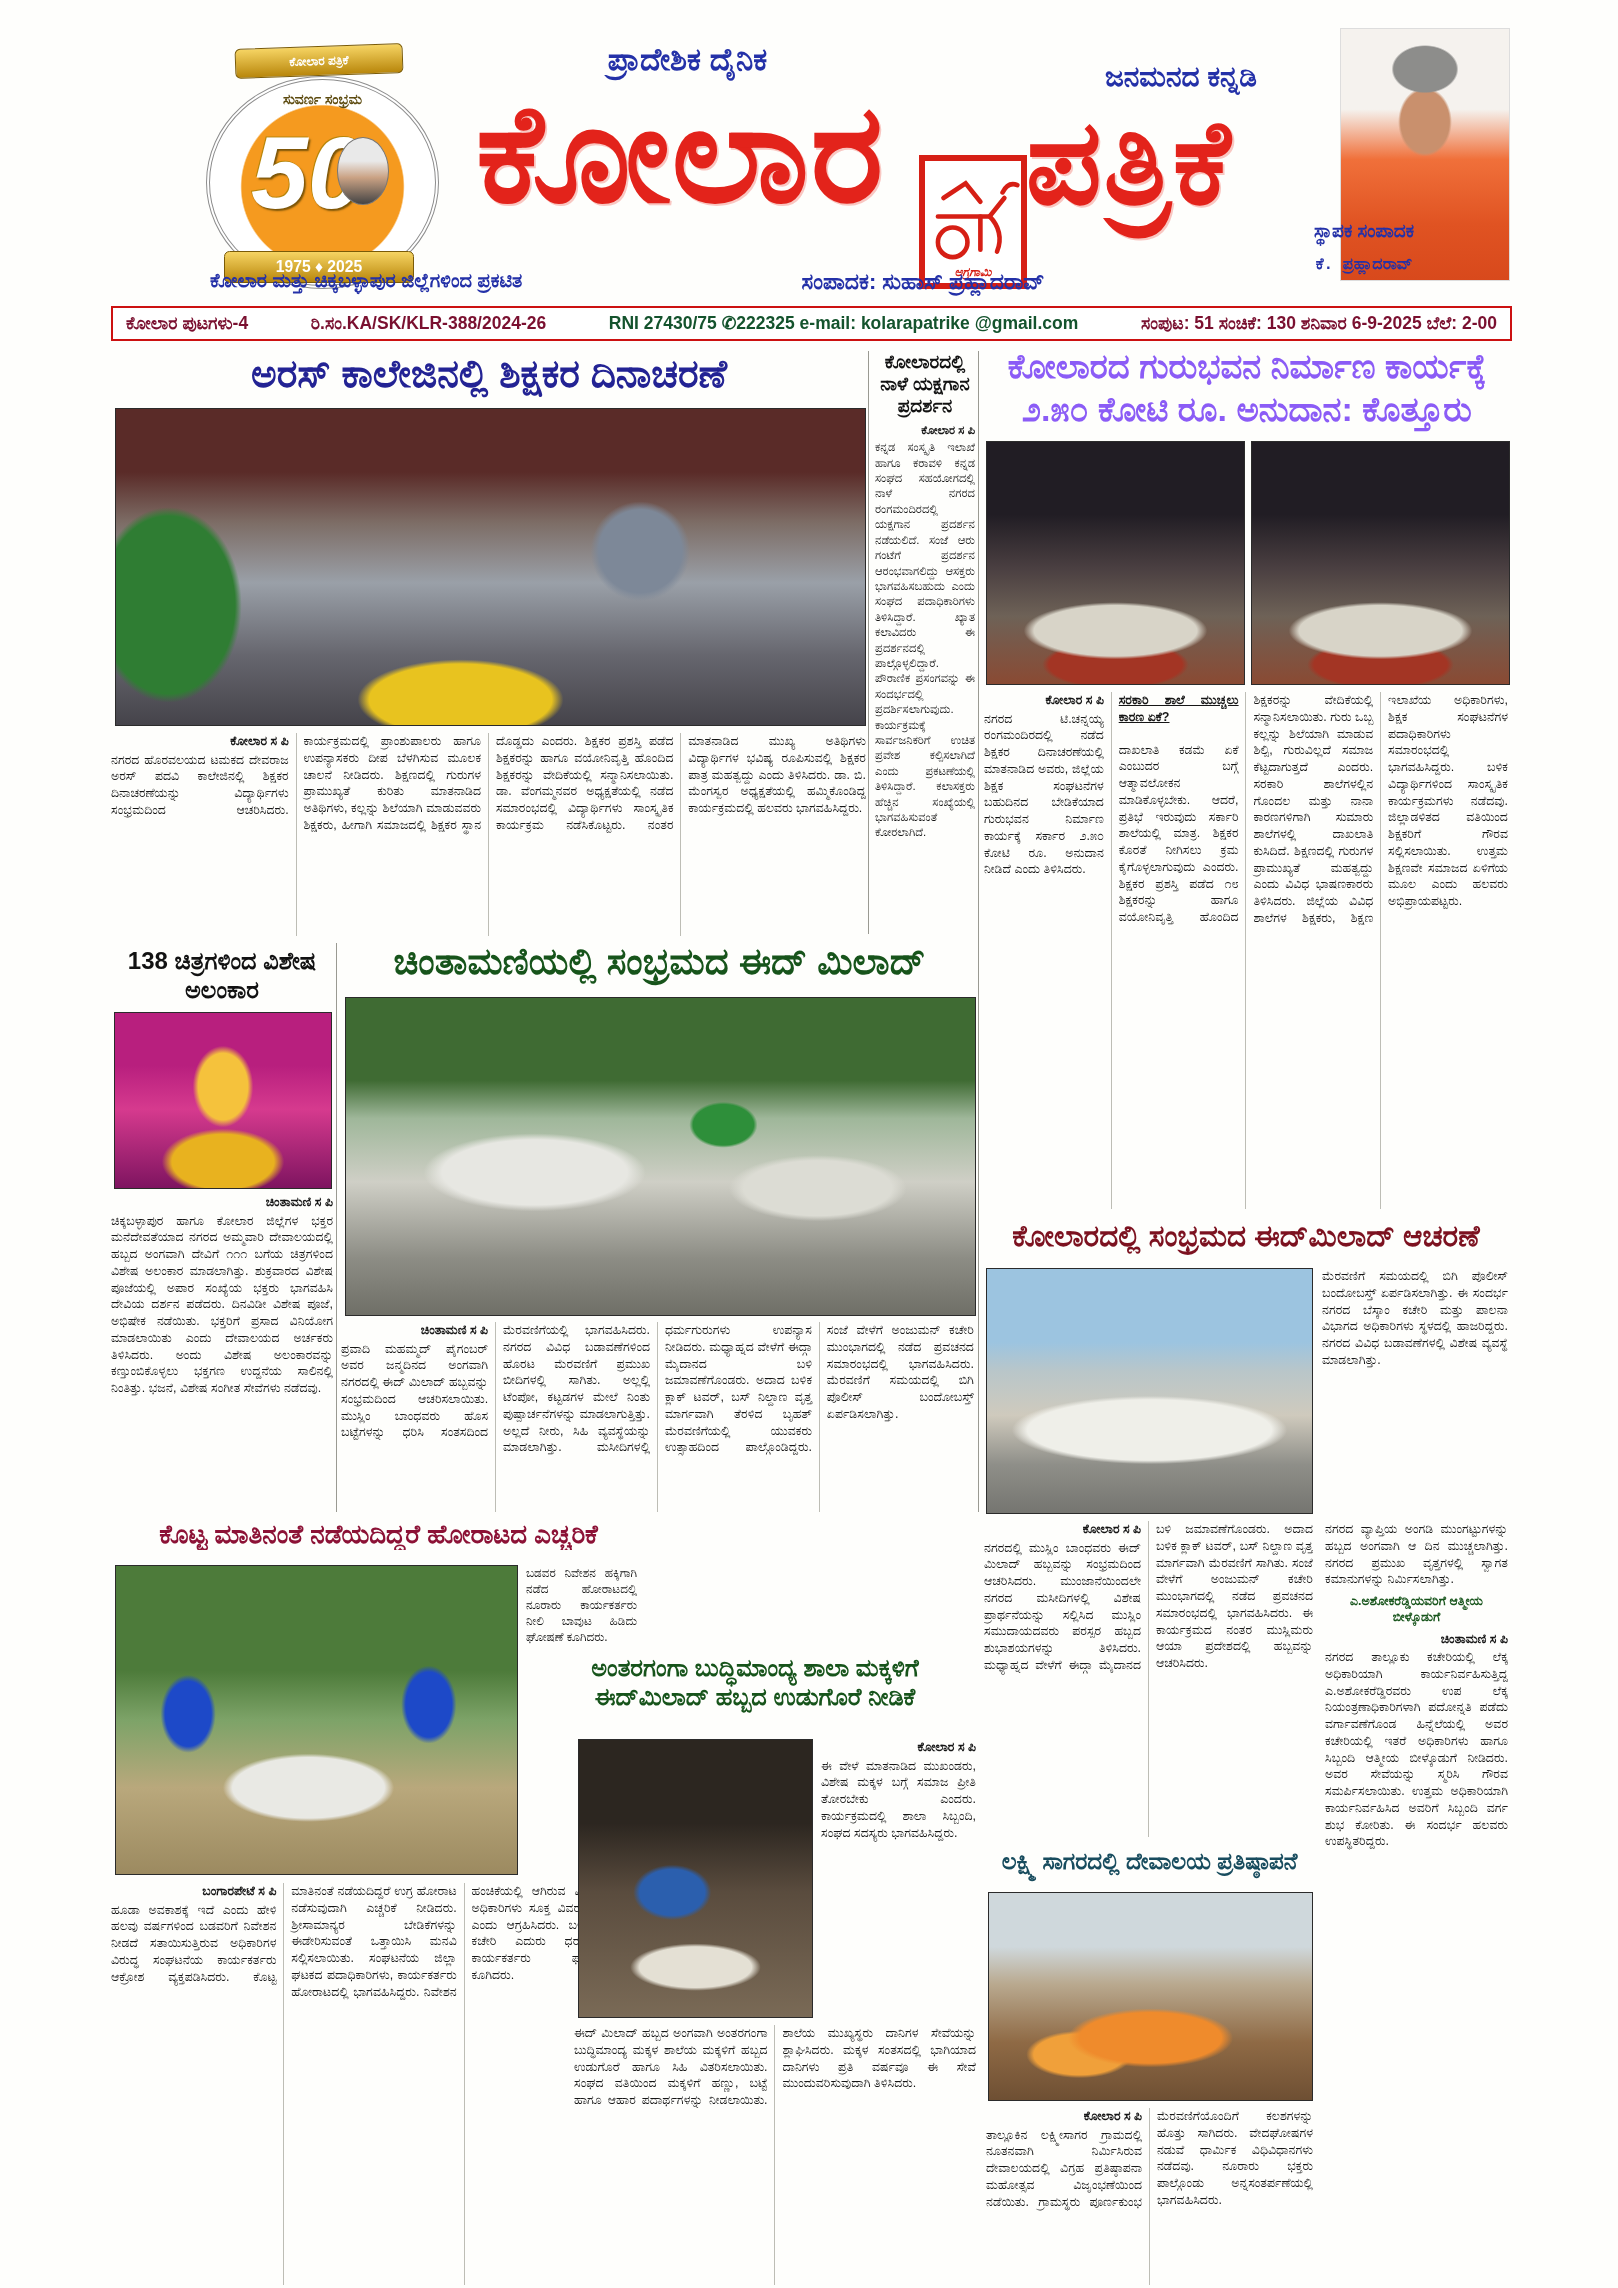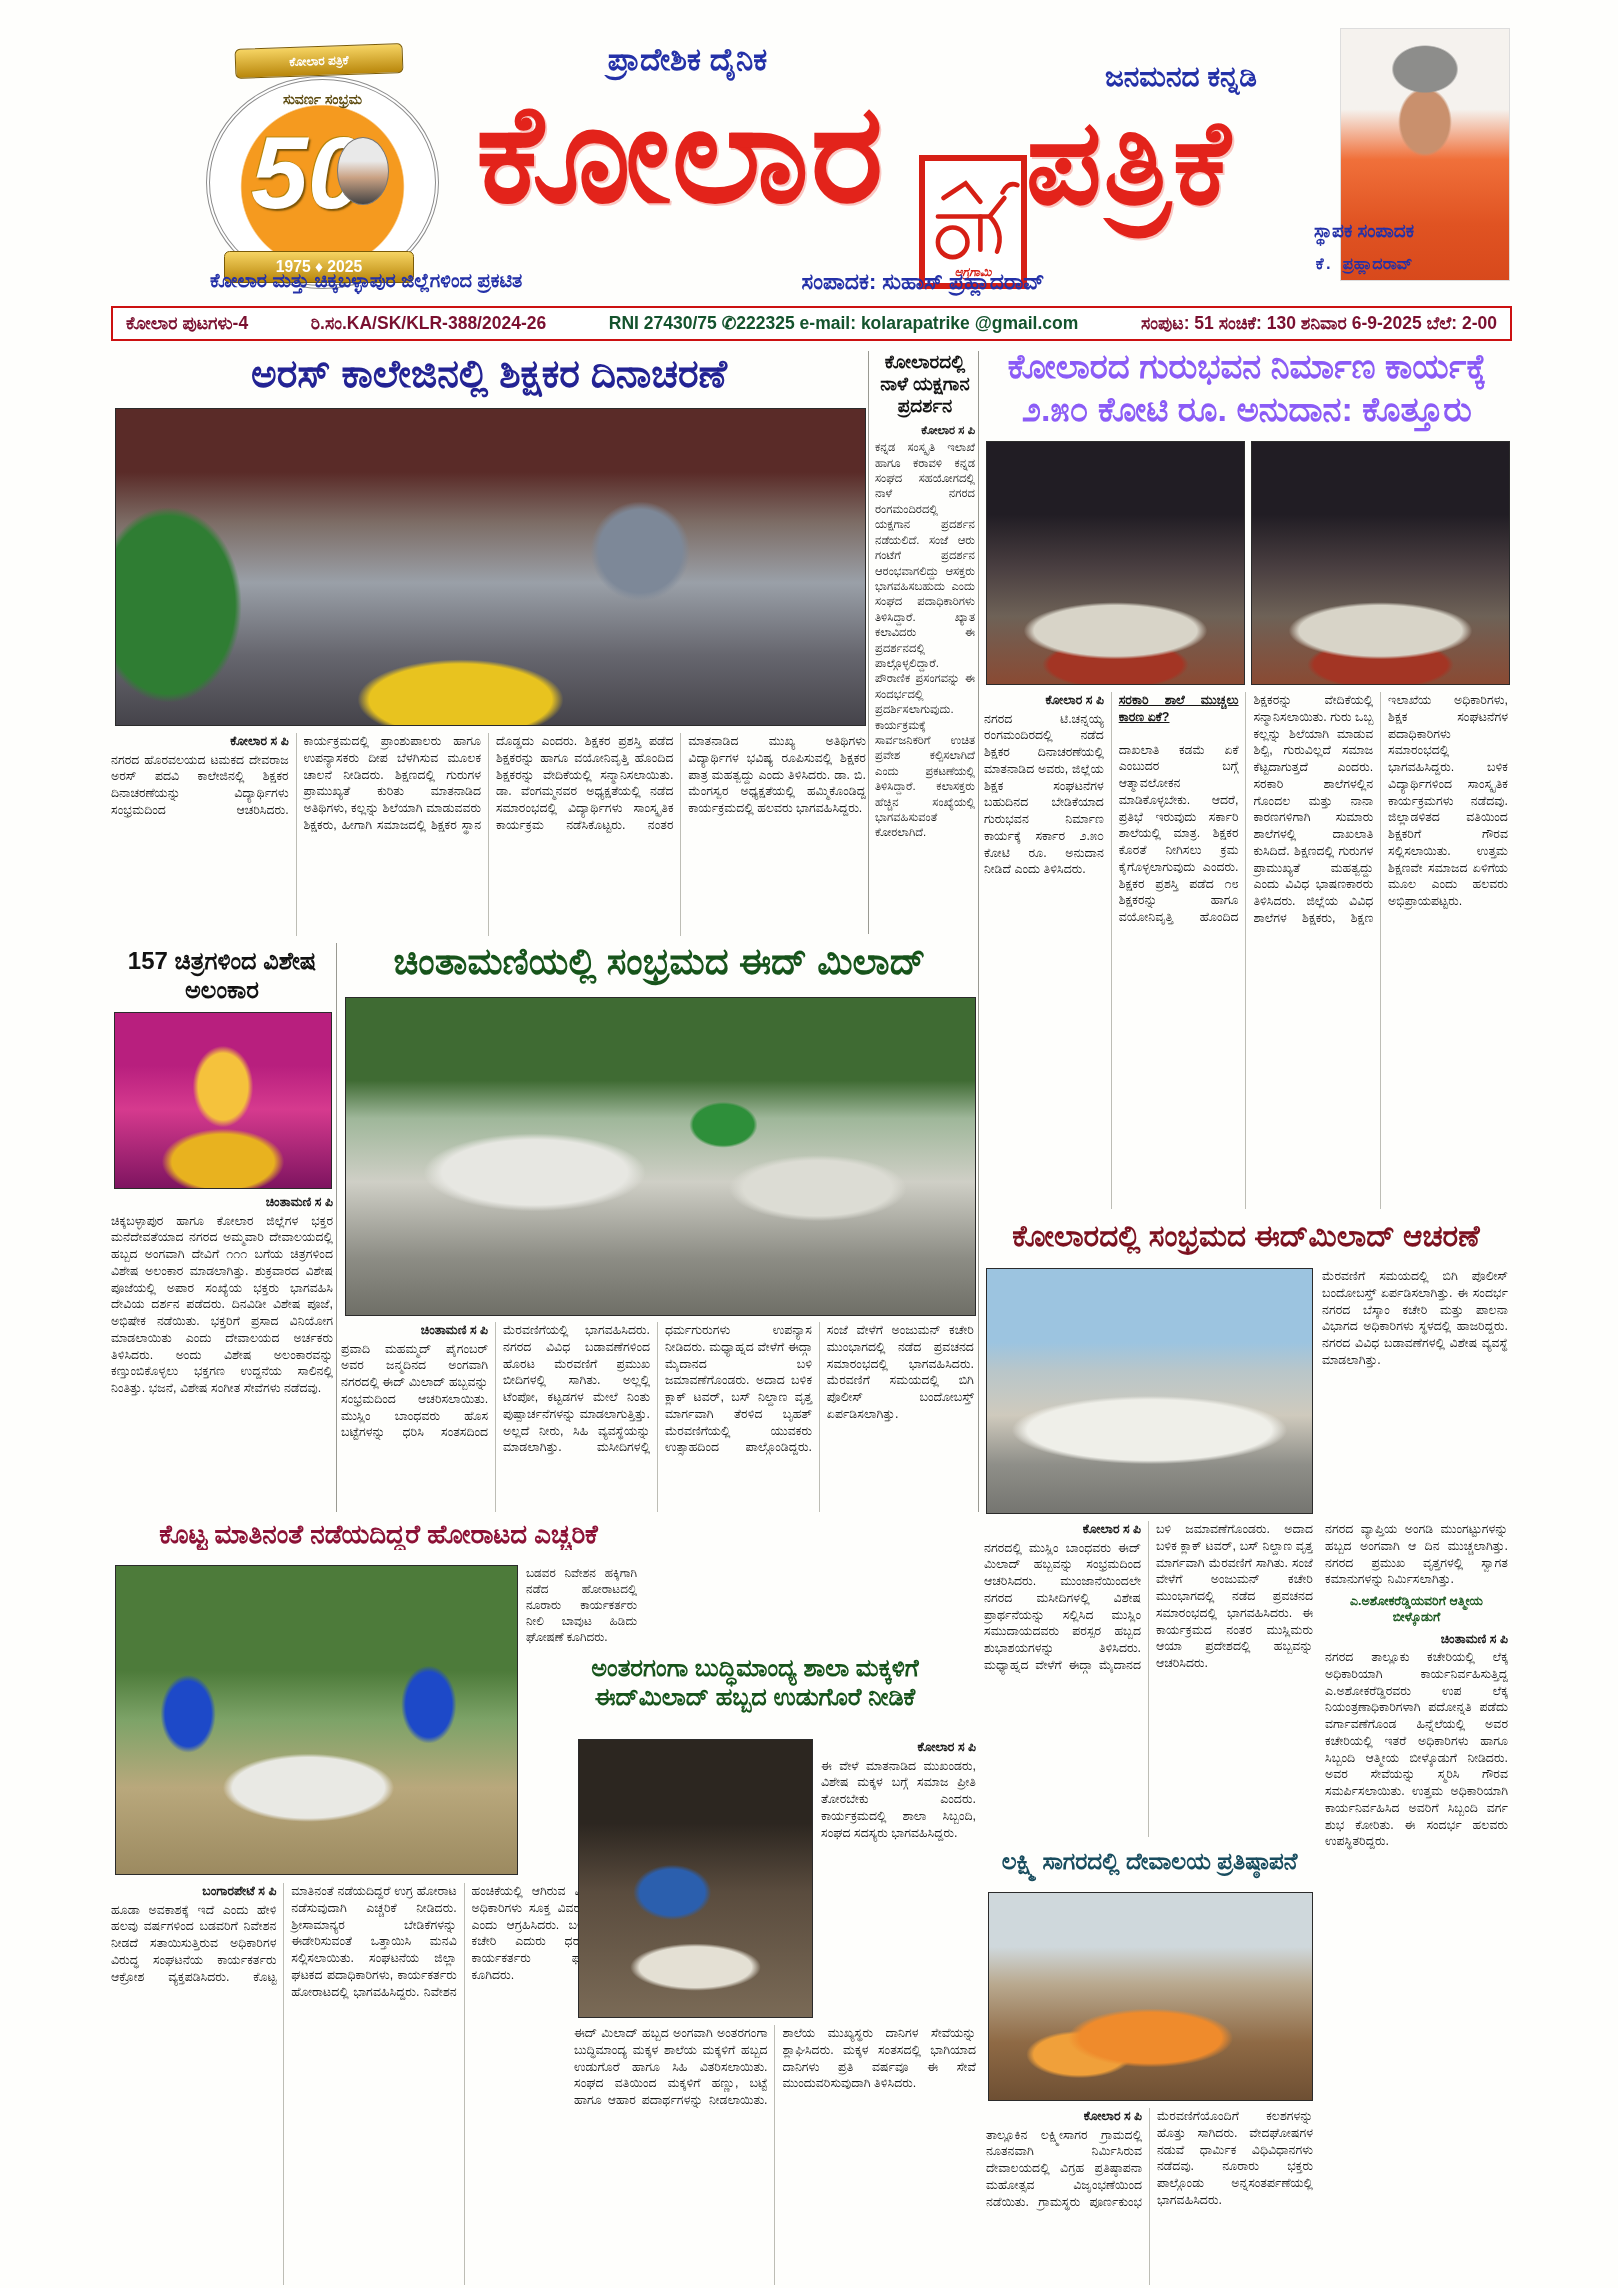--- a/index.html
+++ b/index.html
@@ -165,21 +165,21 @@
   <div class="abs hl hl-red" style="left:984px;top:345px;width:526px;font-size:34px;line-height:1.25;">ಕೋಲಾರದ ಗುರುಭವನ ನಿರ್ಮಾಣ ಕಾರ್ಯಕ್ಕೆ ೨.೫೦ ಕೋಟಿ ರೂ. ಅನುದಾನ: ಕೊತ್ತೂರು</div>
   <div class="abs photo ph-hall" style="left:986px;top:441px;width:257px;height:242px;"></div>
   <div class="abs photo ph-hall" style="left:1251px;top:441px;width:257px;height:242px;"></div>
   <div class="abs body-cols cols-4" style="left:984px;top:692px;width:524px;height:517px;">
     <span class="dateline">ಕೋಲಾರ ಸ ಪಿ</span>
     <span>ನಗರದ ಟಿ.ಚನ್ನಯ್ಯ ರಂಗಮಂದಿರದಲ್ಲಿ ನಡೆದ ಶಿಕ್ಷಕರ ದಿನಾಚರಣೆಯಲ್ಲಿ ಮಾತನಾಡಿದ ಅವರು, ಜಿಲ್ಲೆಯ ಶಿಕ್ಷಕ ಸಂಘಟನೆಗಳ ಬಹುದಿನದ ಬೇಡಿಕೆಯಾದ ಗುರುಭವನ ನಿರ್ಮಾಣ ಕಾರ್ಯಕ್ಕೆ ಸರ್ಕಾರ ೨.೫೦ ಕೋಟಿ ರೂ. ಅನುದಾನ ನೀಡಿದೆ ಎಂದು ತಿಳಿಸಿದರು.</span>
     <span class="sub-ul">ಸರಕಾರಿ ಶಾಲೆ ಮುಚ್ಚಲು ಕಾರಣ ಏಕೆ?</span>
     <span>ದಾಖಲಾತಿ ಕಡಮೆ ಏಕೆ ಎಂಬುದರ ಬಗ್ಗೆ ಆತ್ಮಾವಲೋಕನ ಮಾಡಿಕೊಳ್ಳಬೇಕು. ಆದರೆ, ಪ್ರತಿಭೆ ಇರುವುದು ಸರ್ಕಾರಿ ಶಾಲೆಯಲ್ಲಿ ಮಾತ್ರ. ಶಿಕ್ಷಕರ ಕೊರತೆ ನೀಗಿಸಲು ಕ್ರಮ ಕೈಗೊಳ್ಳಲಾಗುವುದು ಎಂದರು. ಶಿಕ್ಷಕರ ಪ್ರಶಸ್ತಿ ಪಡೆದ ೧೮ ಶಿಕ್ಷಕರನ್ನು ಹಾಗೂ ವಯೋನಿವೃತ್ತಿ ಹೊಂದಿದ ಶಿಕ್ಷಕರನ್ನು ವೇದಿಕೆಯಲ್ಲಿ ಸನ್ಮಾನಿಸಲಾಯಿತು. ಗುರು ಒಬ್ಬ ಕಲ್ಲನ್ನು ಶಿಲೆಯಾಗಿ ಮಾಡುವ ಶಿಲ್ಪಿ, ಗುರುವಿಲ್ಲದೆ ಸಮಾಜ ಕೆಟ್ಟದಾಗುತ್ತದೆ ಎಂದರು. ಸರಕಾರಿ ಶಾಲೆಗಳಲ್ಲಿನ ಗೊಂದಲ ಮತ್ತು ನಾನಾ ಕಾರಣಗಳಿಗಾಗಿ ಸುಮಾರು ಶಾಲೆಗಳಲ್ಲಿ ದಾಖಲಾತಿ ಕುಸಿದಿದೆ. ಶಿಕ್ಷಣದಲ್ಲಿ ಗುರುಗಳ ಪ್ರಾಮುಖ್ಯತೆ ಮಹತ್ವದ್ದು ಎಂದು ವಿವಿಧ ಭಾಷಣಕಾರರು ತಿಳಿಸಿದರು. ಜಿಲ್ಲೆಯ ವಿವಿಧ ಶಾಲೆಗಳ ಶಿಕ್ಷಕರು, ಶಿಕ್ಷಣ ಇಲಾಖೆಯ ಅಧಿಕಾರಿಗಳು, ಶಿಕ್ಷಕ ಸಂಘಟನೆಗಳ ಪದಾಧಿಕಾರಿಗಳು ಸಮಾರಂಭದಲ್ಲಿ ಭಾಗವಹಿಸಿದ್ದರು. ಬಳಿಕ ವಿದ್ಯಾರ್ಥಿಗಳಿಂದ ಸಾಂಸ್ಕೃತಿಕ ಕಾರ್ಯಕ್ರಮಗಳು ನಡೆದವು. ಜಿಲ್ಲಾಡಳಿತದ ವತಿಯಿಂದ ಶಿಕ್ಷಕರಿಗೆ ಗೌರವ ಸಲ್ಲಿಸಲಾಯಿತು. ಉತ್ತಮ ಶಿಕ್ಷಣವೇ ಸಮಾಜದ ಏಳಿಗೆಯ ಮೂಲ ಎಂದು ಹಲವರು ಅಭಿಪ್ರಾಯಪಟ್ಟರು.</span>
   </div>
 
-  <div class="abs hl hl-black" style="left:111px;top:947px;width:222px;font-size:24px;">157 ಚಿತ್ರಗಳಿಂದ ವಿಶೇಷ ಅಲಂಕಾರ</div>
+  <div class="abs hl hl-black" style="left:111px;top:947px;width:222px;font-size:24px;">138 ಚಿತ್ರಗಳಿಂದ ವಿಶೇಷ ಅಲಂಕಾರ</div>
   <div class="abs photo ph-deity" style="left:114px;top:1012px;width:216px;height:175px;"></div>
   <div class="abs body-cols" style="left:111px;top:1194px;width:222px;height:317px;">
     <span class="dateline">ಚಿಂತಾಮಣಿ ಸ ಪಿ</span>
     <span>ಚಿಕ್ಕಬಳ್ಳಾಪುರ ಹಾಗೂ ಕೋಲಾರ ಜಿಲ್ಲೆಗಳ ಭಕ್ತರ ಮನೆದೇವತೆಯಾದ ನಗರದ ಅಮ್ಮವಾರಿ ದೇವಾಲಯದಲ್ಲಿ ಹಬ್ಬದ ಅಂಗವಾಗಿ ದೇವಿಗೆ ೧೧೧ ಬಗೆಯ ಚಿತ್ರಗಳಿಂದ ವಿಶೇಷ ಅಲಂಕಾರ ಮಾಡಲಾಗಿತ್ತು. ಶುಕ್ರವಾರದ ವಿಶೇಷ ಪೂಜೆಯಲ್ಲಿ ಅಪಾರ ಸಂಖ್ಯೆಯ ಭಕ್ತರು ಭಾಗವಹಿಸಿ ದೇವಿಯ ದರ್ಶನ ಪಡೆದರು. ದಿನವಿಡೀ ವಿಶೇಷ ಪೂಜೆ, ಅಭಿಷೇಕ ನಡೆಯಿತು. ಭಕ್ತರಿಗೆ ಪ್ರಸಾದ ವಿನಿಯೋಗ ಮಾಡಲಾಯಿತು ಎಂದು ದೇವಾಲಯದ ಅರ್ಚಕರು ತಿಳಿಸಿದರು. ಅಂದು ವಿಶೇಷ ಅಲಂಕಾರವನ್ನು ಕಣ್ತುಂಬಿಕೊಳ್ಳಲು ಭಕ್ತಗಣ ಉದ್ದನೆಯ ಸಾಲಿನಲ್ಲಿ ನಿಂತಿತ್ತು. ಭಜನೆ, ವಿಶೇಷ ಸಂಗೀತ ಸೇವೆಗಳು ನಡೆದವು.</span>
   </div>
 
   <div class="abs hl hl-green" style="left:343px;top:940px;width:633px;font-size:37px;">ಚಿಂತಾಮಣಿಯಲ್ಲಿ ಸಂಭ್ರಮದ ಈದ್ ಮಿಲಾದ್</div>
   <div class="abs photo ph-crowd" style="left:345px;top:997px;width:629px;height:317px;"></div>
   <div class="abs body-cols cols-4" style="left:341px;top:1322px;width:633px;height:190px;">
     <span class="dateline">ಚಿಂತಾಮಣಿ ಸ ಪಿ</span>

